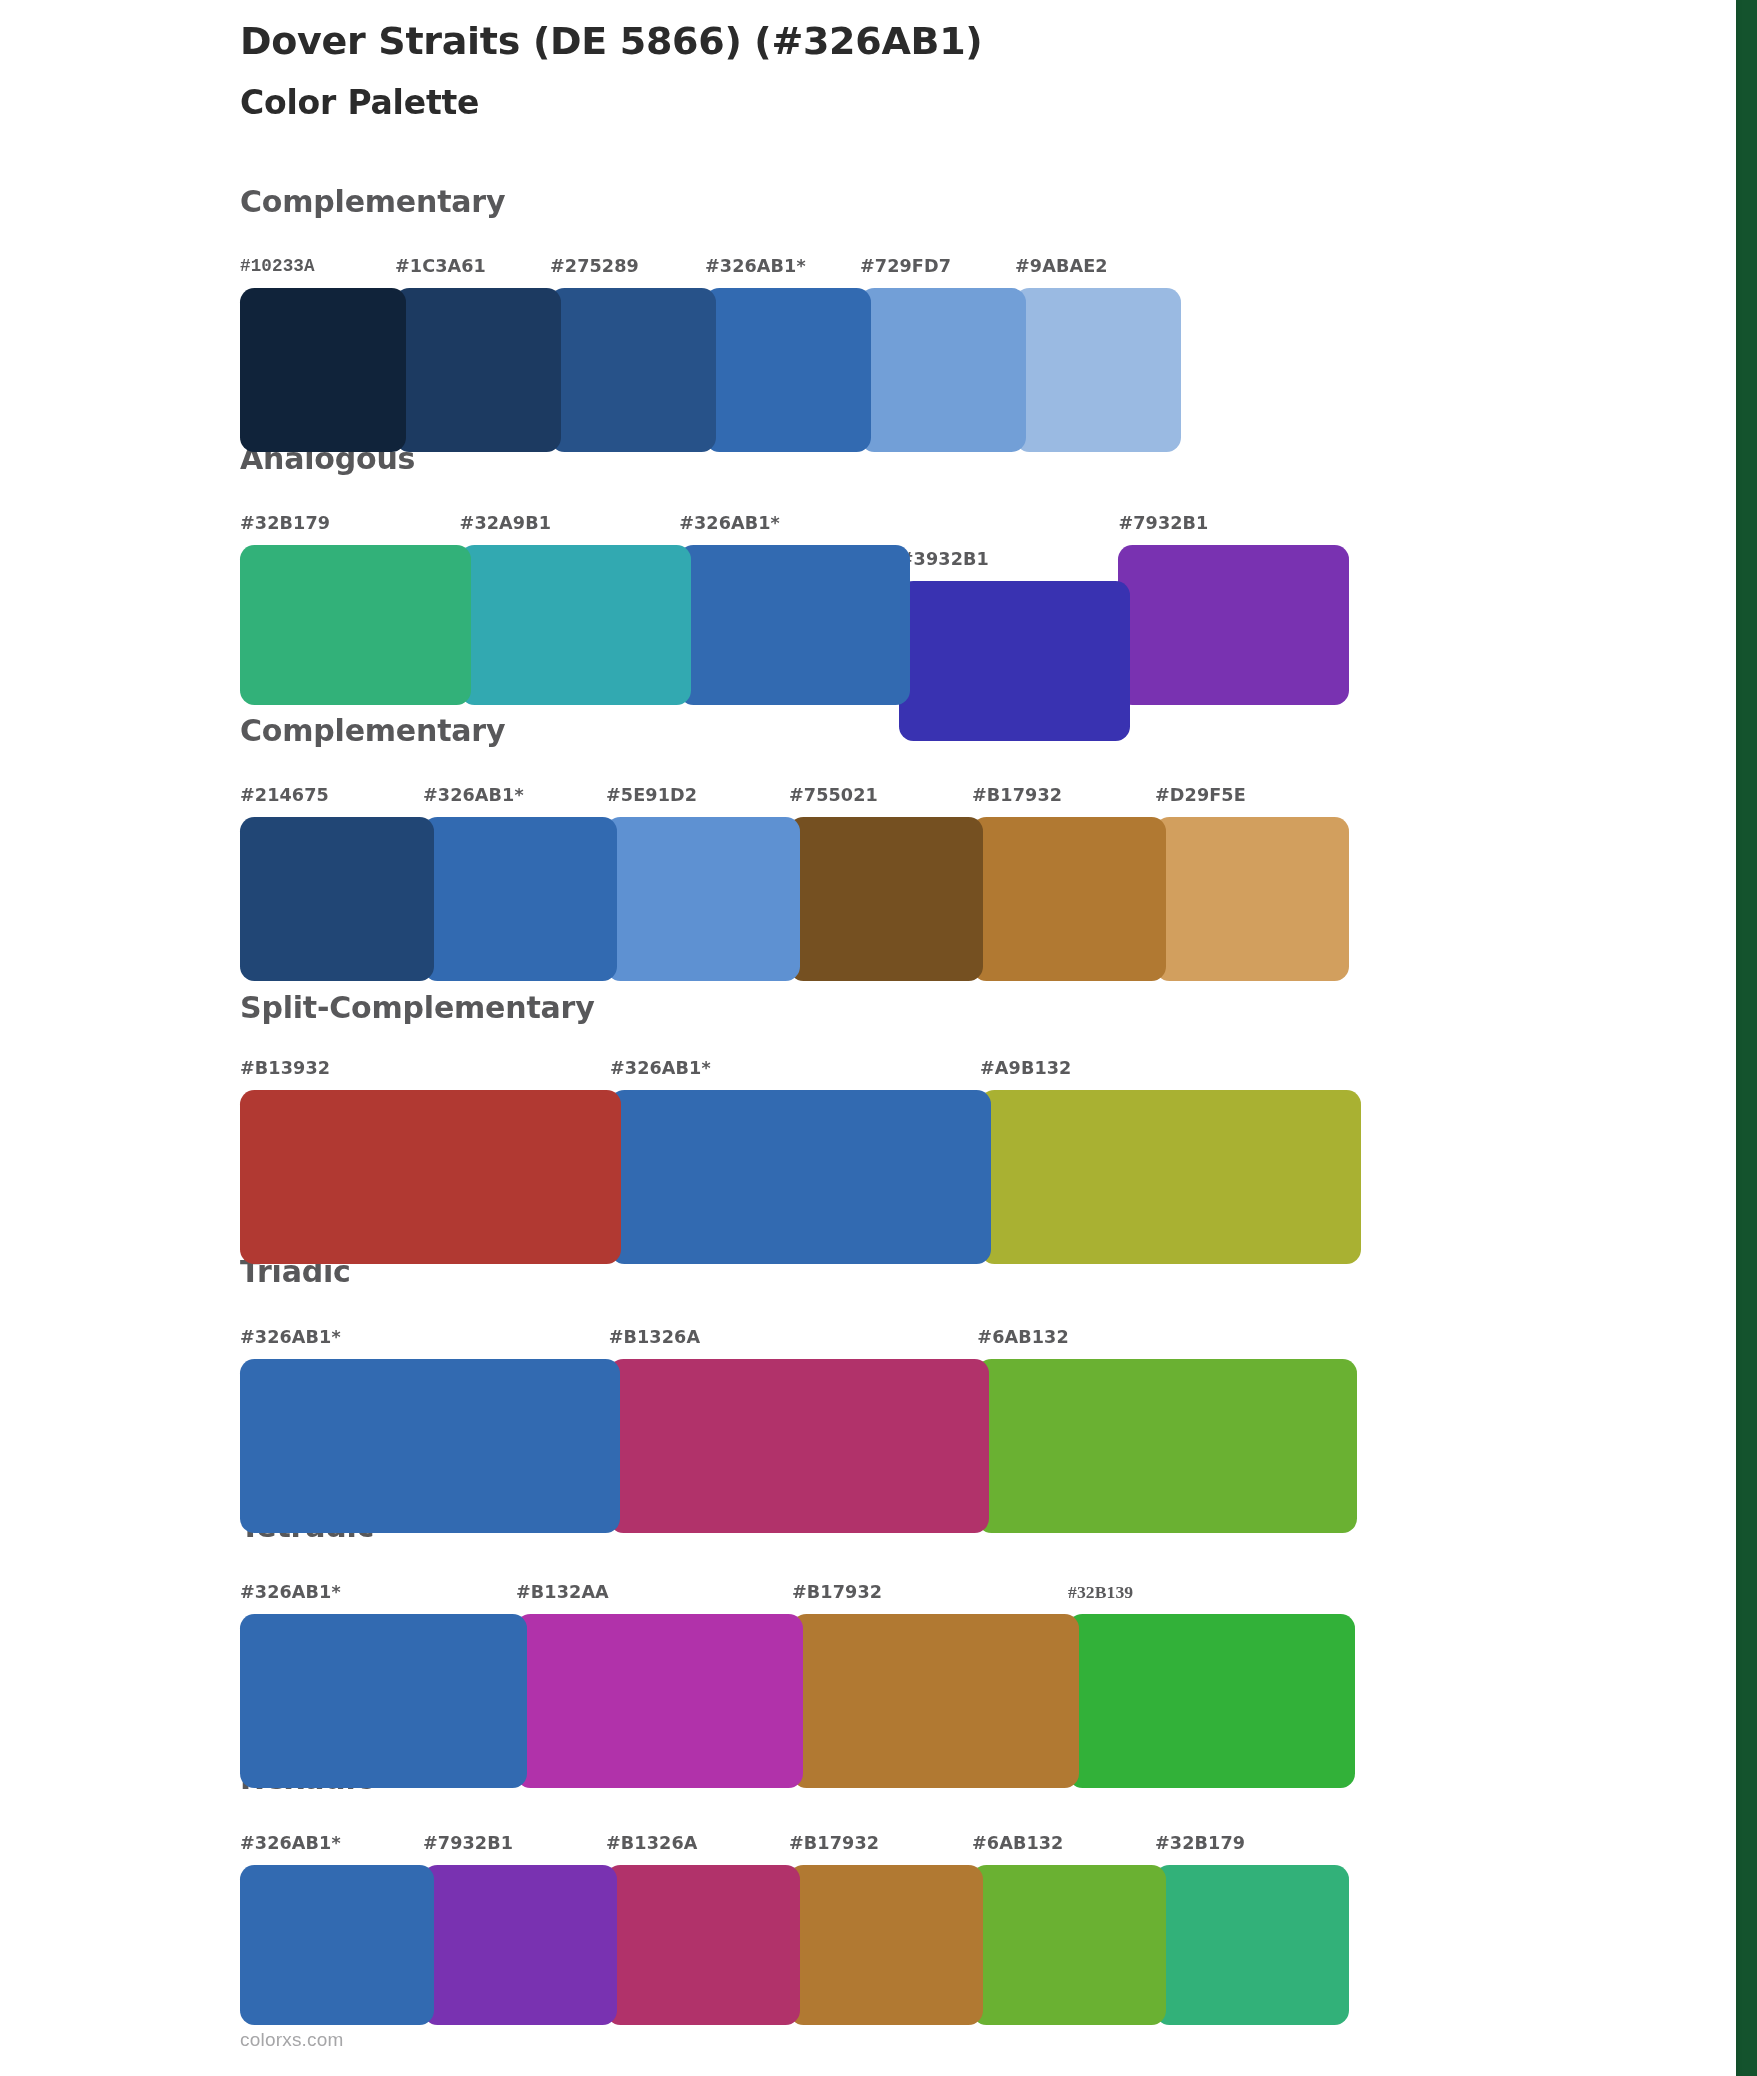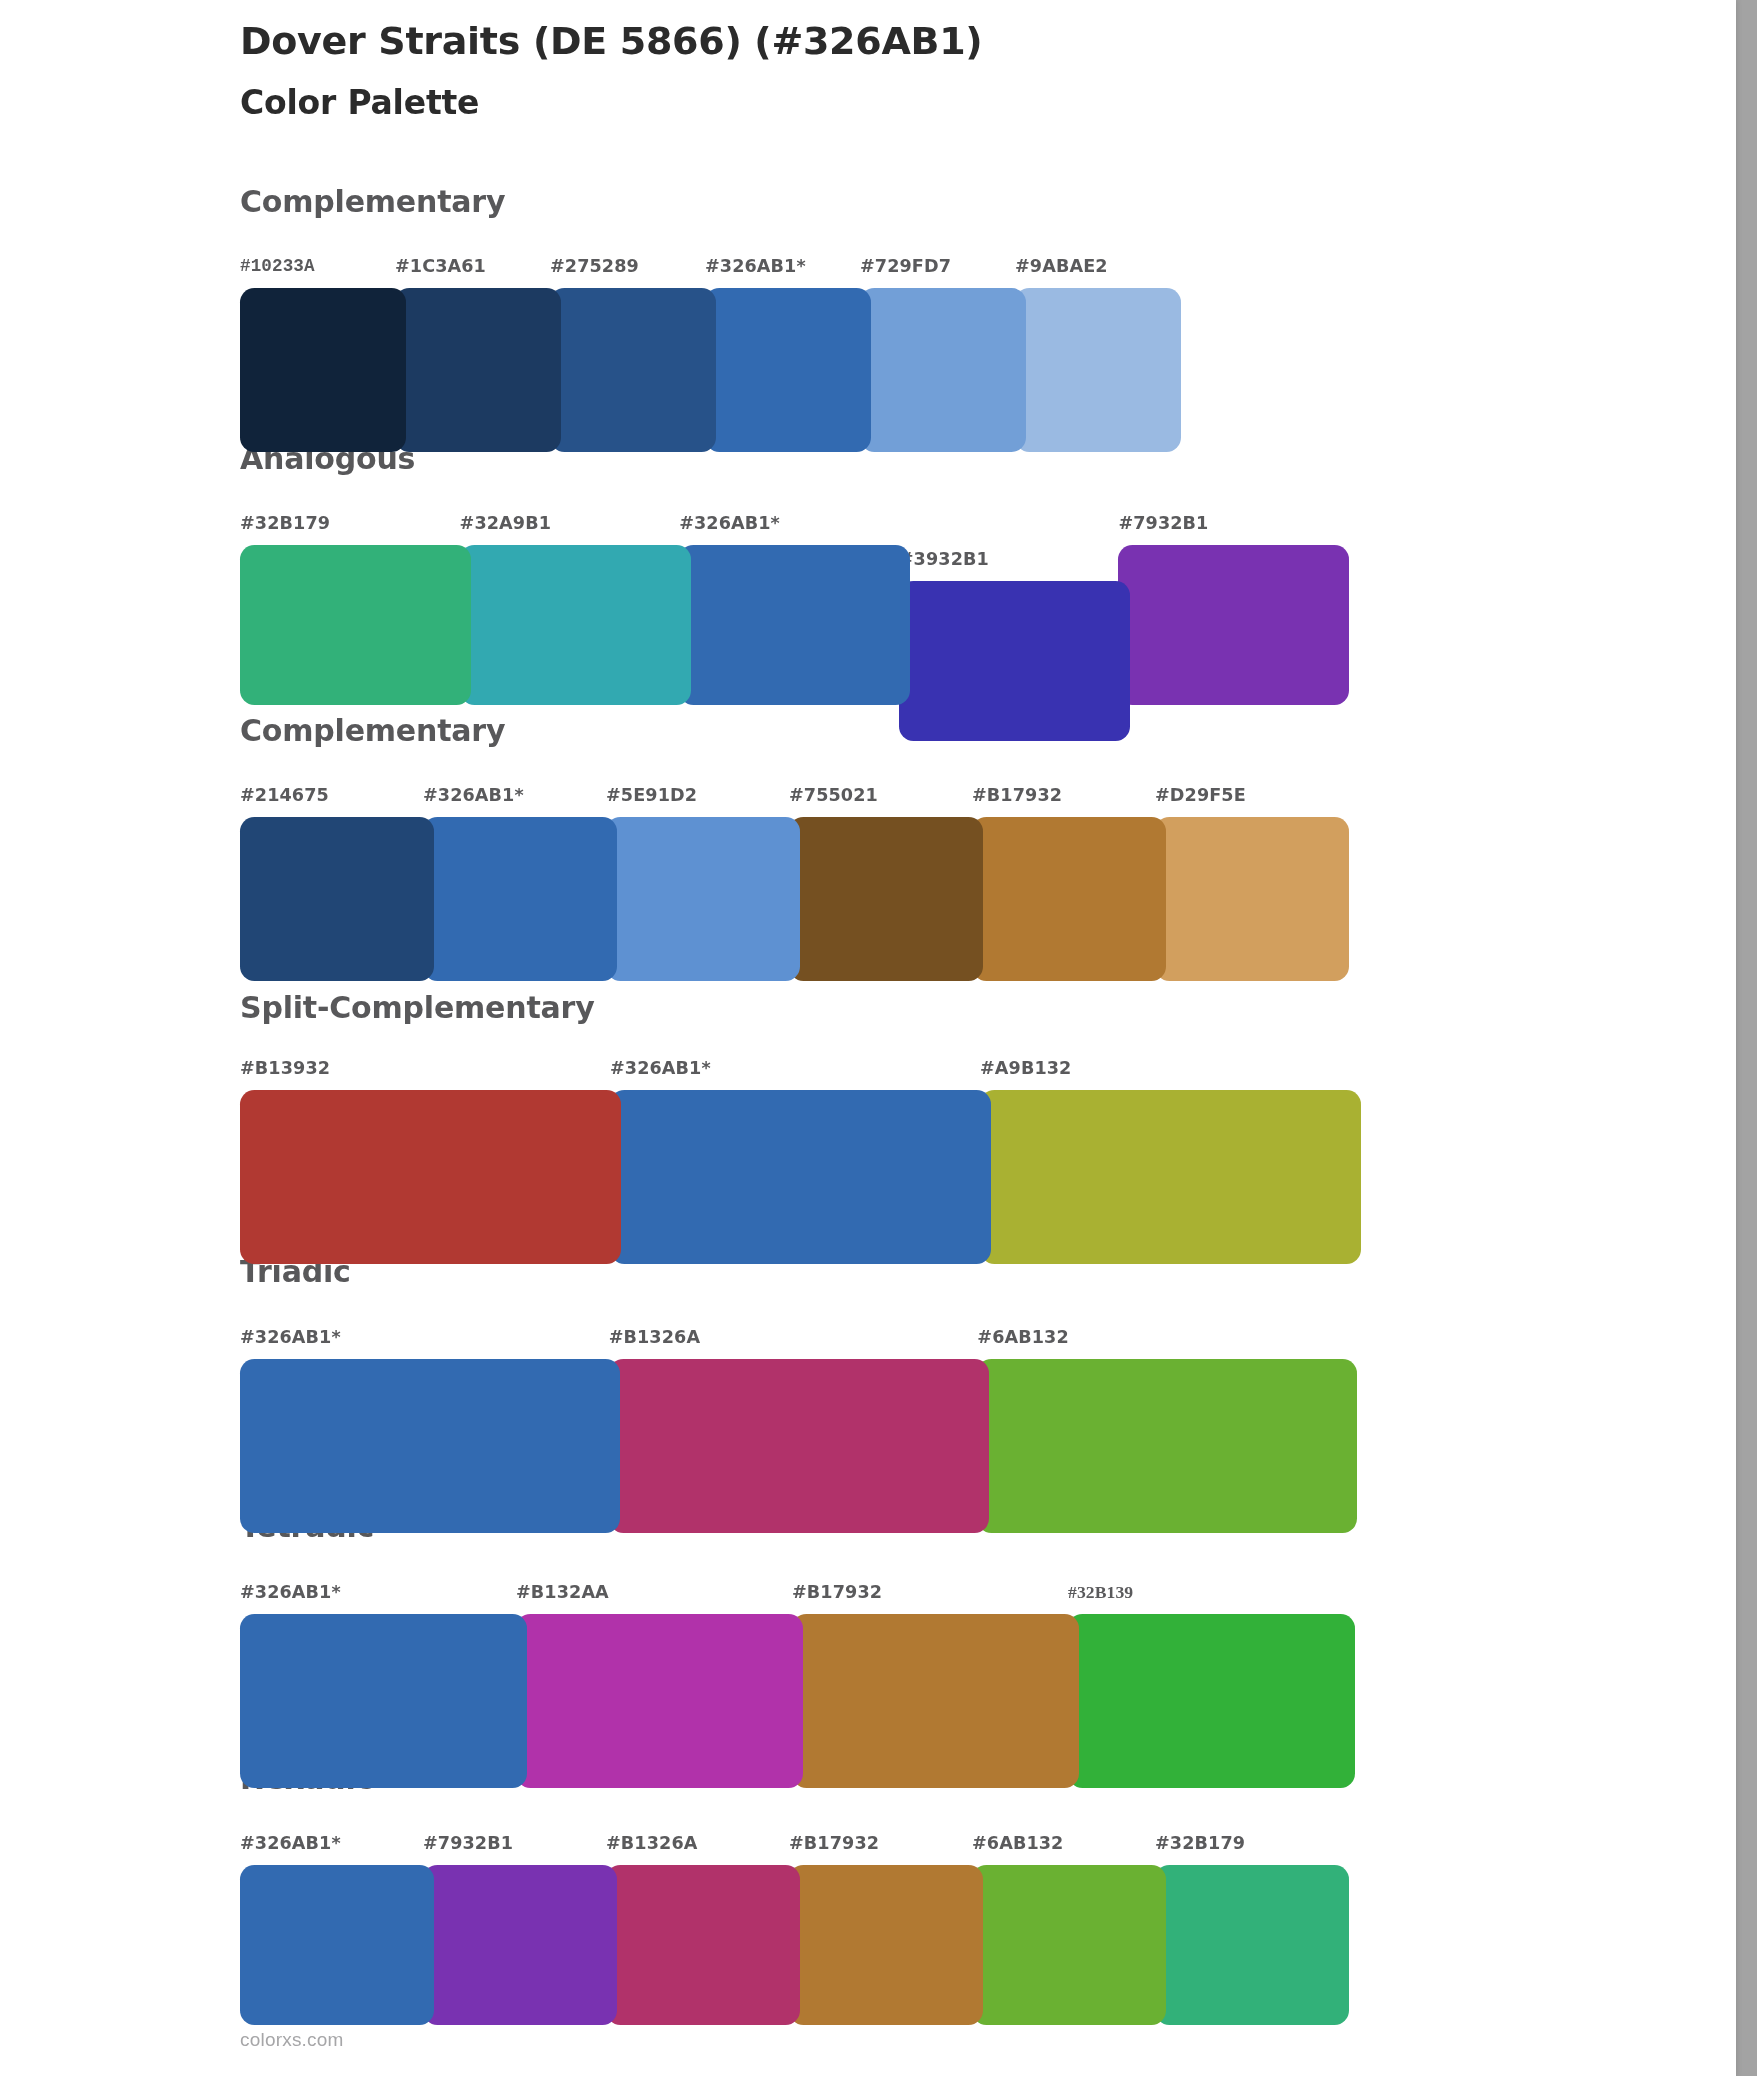--- a/index.html
+++ b/index.html
@@ -14,21 +14,21 @@
     font-family: "DejaVu Sans", sans-serif;
     position: relative;
     overflow: hidden;
   }
 
   .page {
     position: absolute;
     left: 0; top: 0;
     width: 1757px;
     height: 2077px;
-    background: #a3a3a3;
+    background: #14532d;
     padding-left: 16px;
   }
 
   .card {
     position: absolute;
     left: 0;
     top: 0;
     width: 1736px;
     height: 2077px;
     background: #ffffff;

